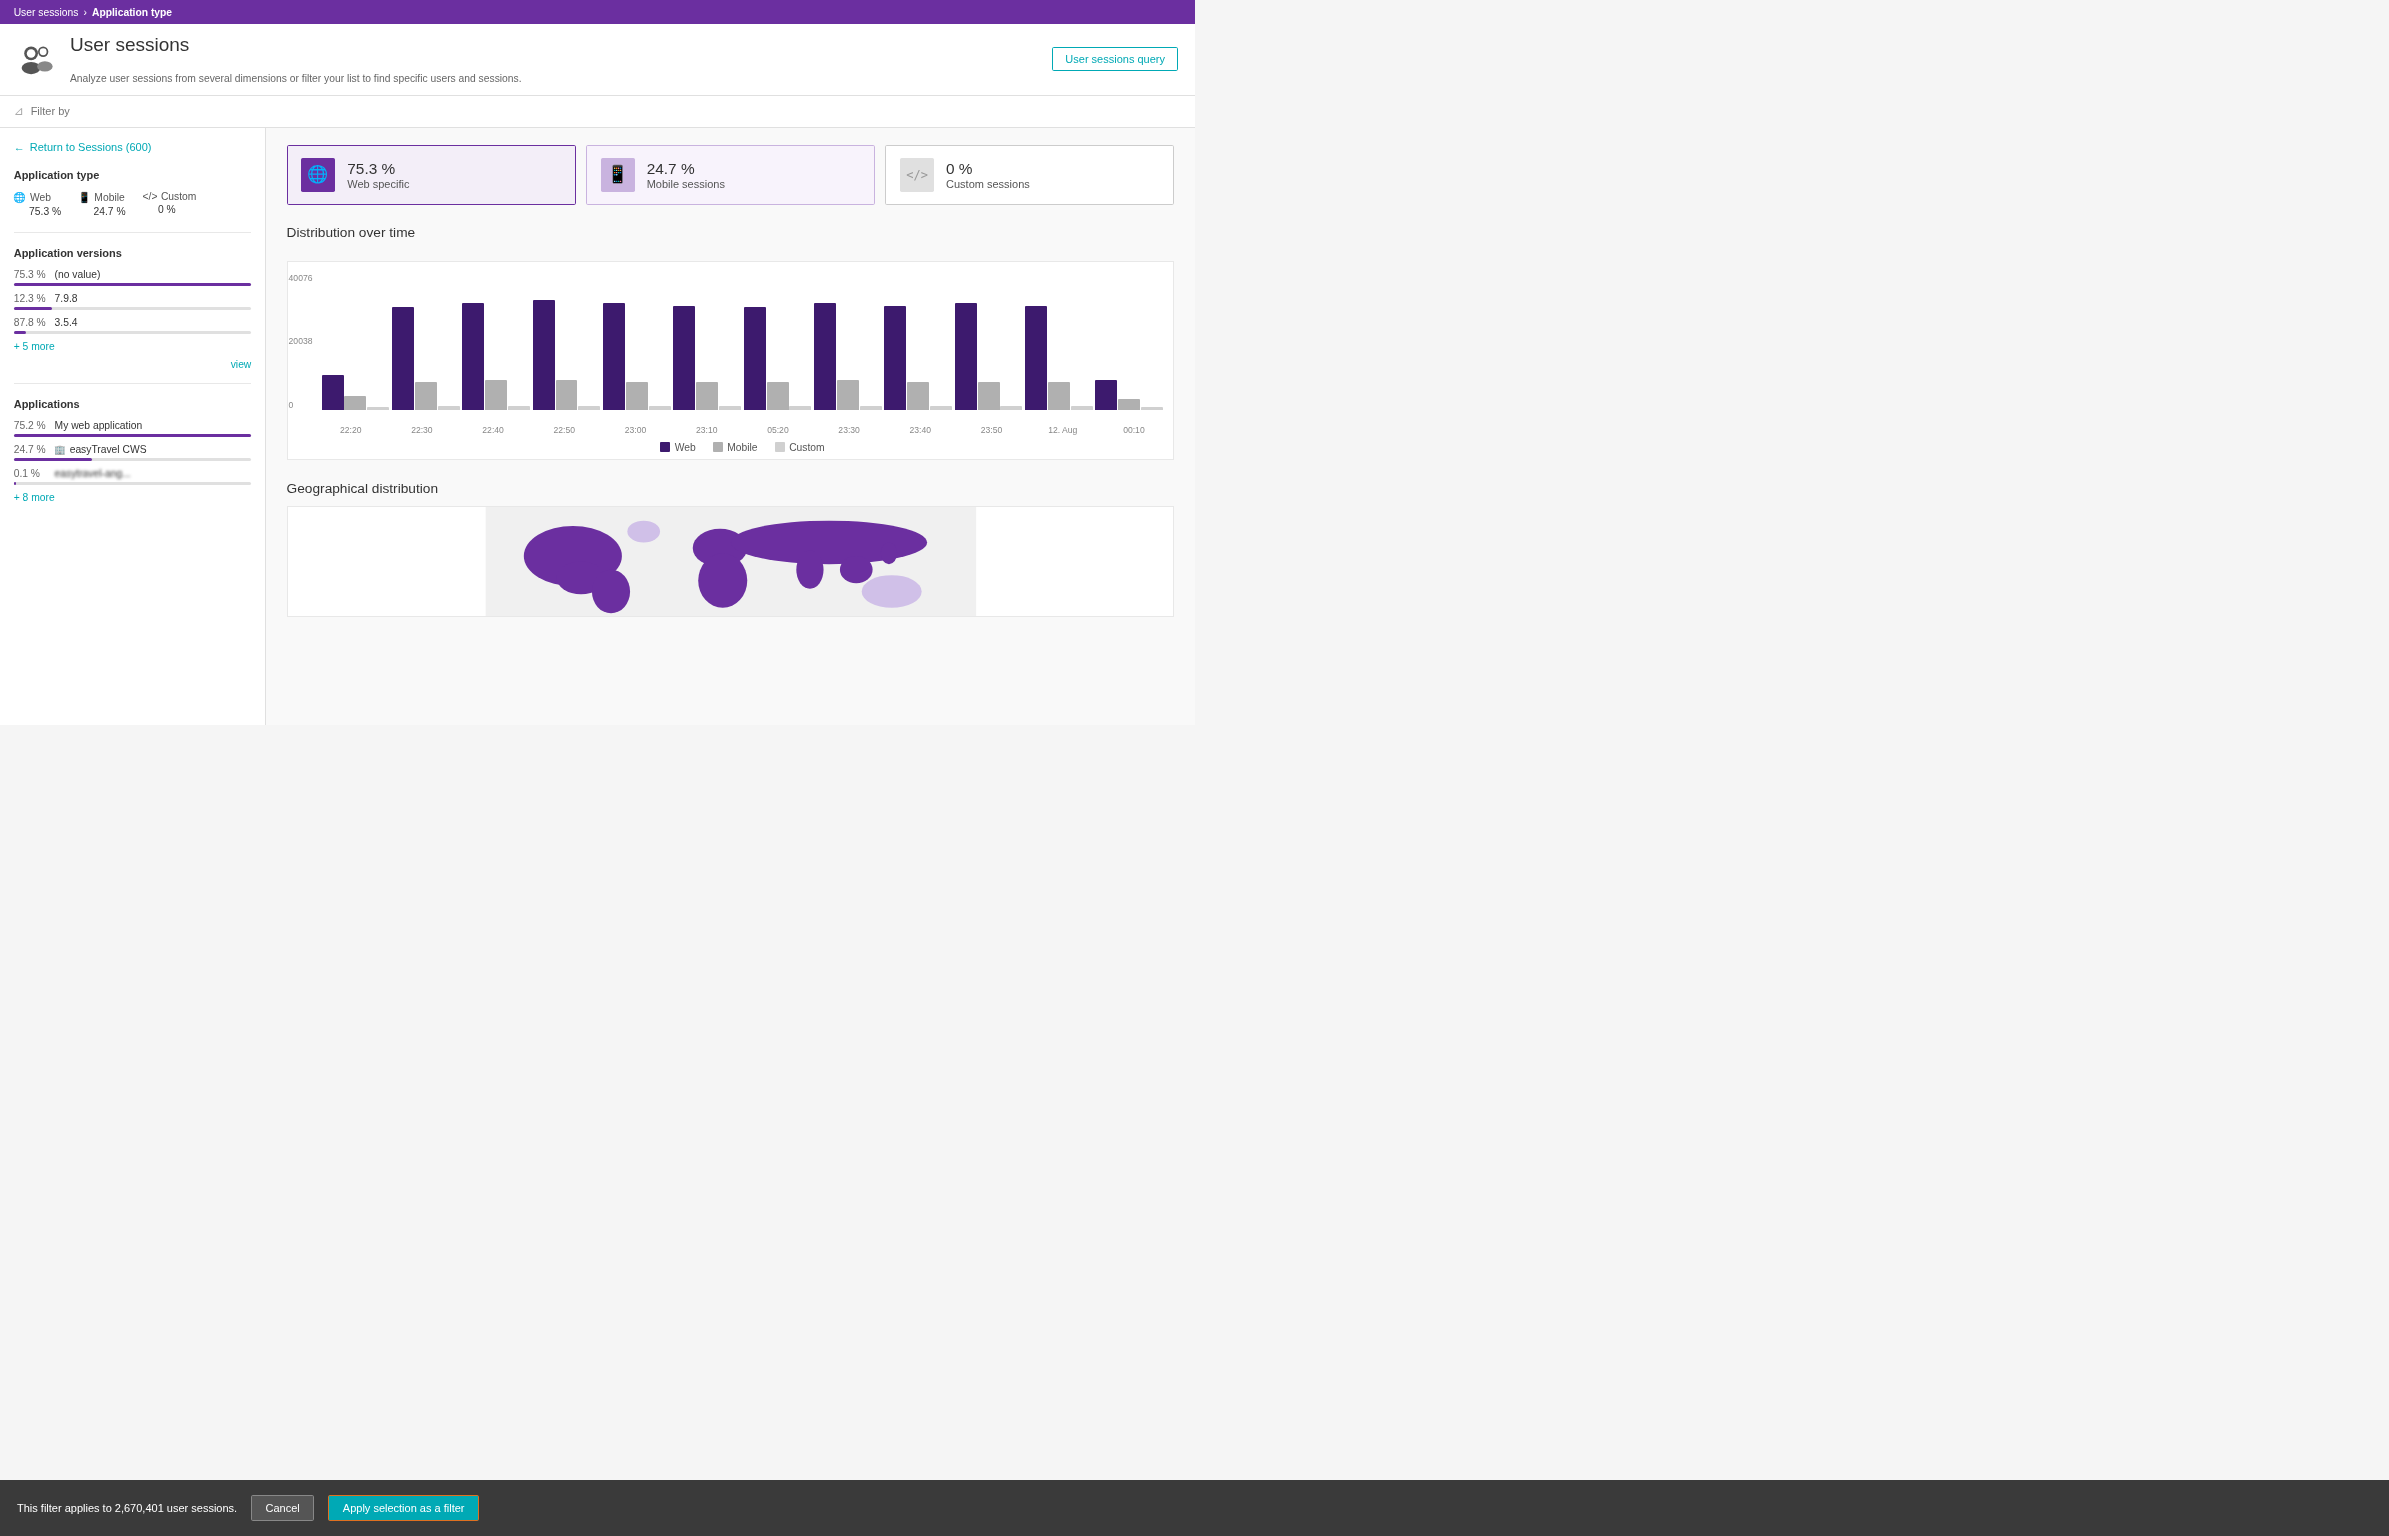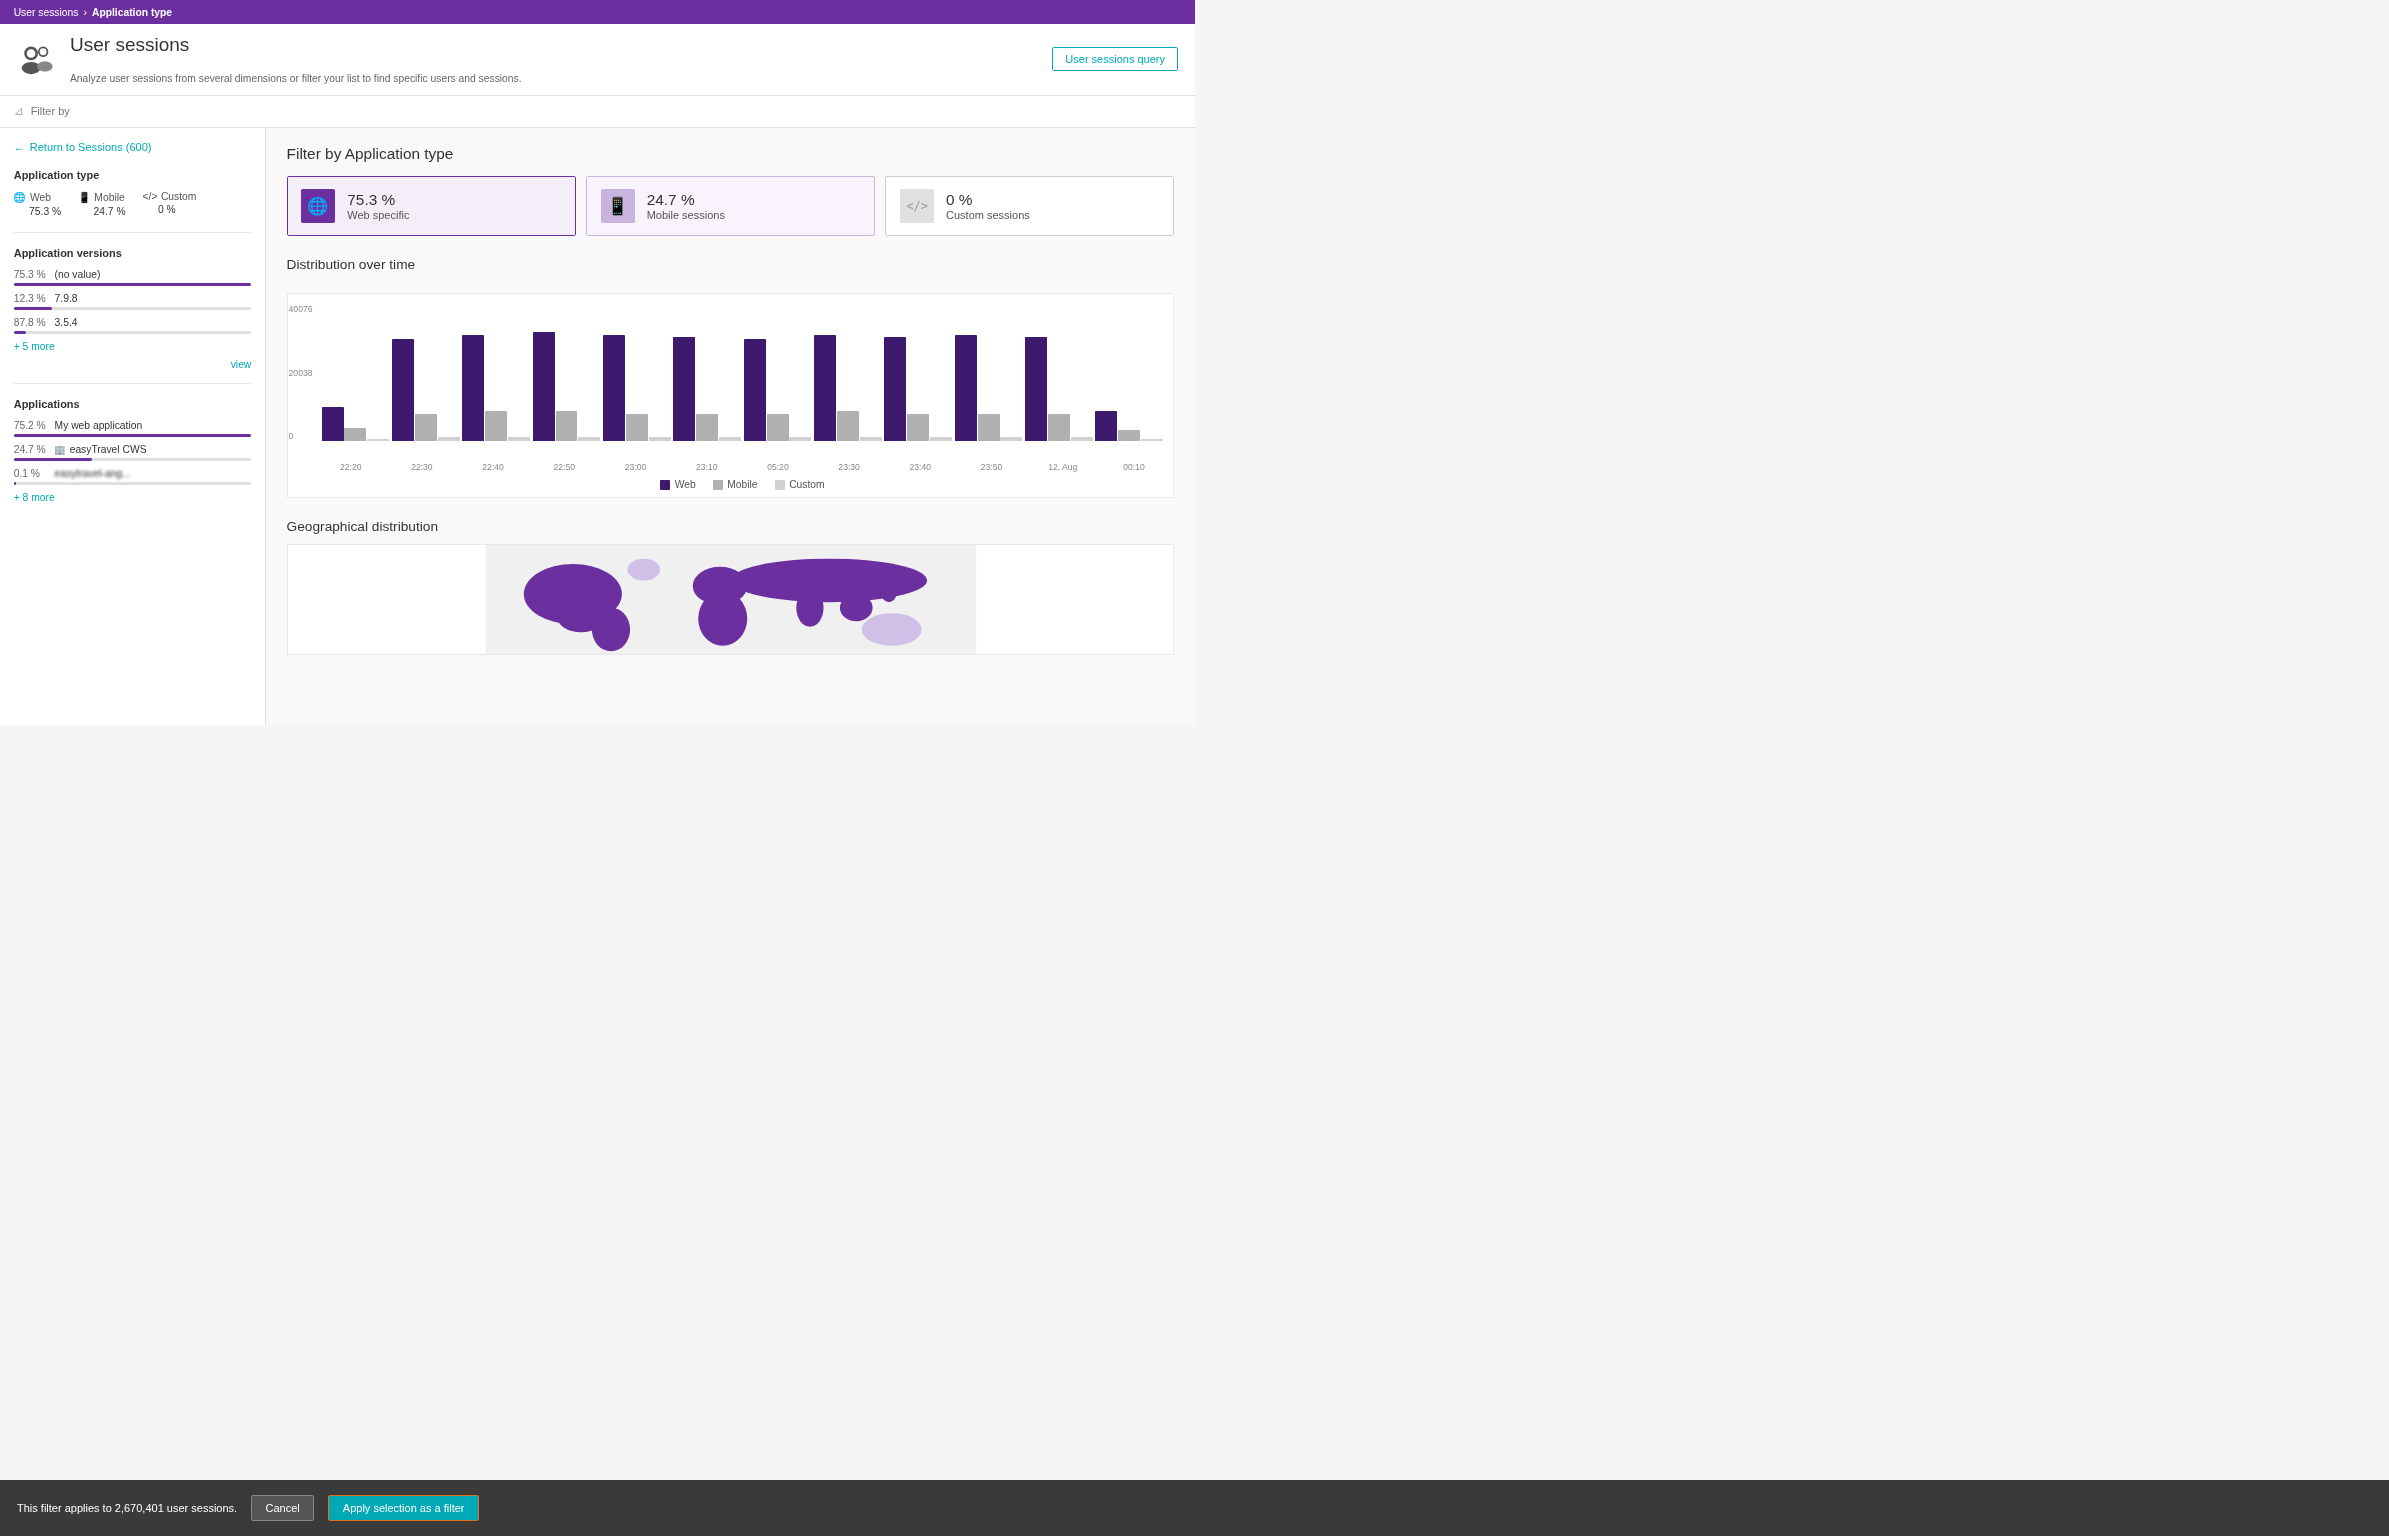--- a/index.html
+++ b/index.html
@@ -280,21 +280,21 @@
       flex: 1;
       border-radius: 0.9px 0.9px 0 0;
     }
     .bar.web { background: #3d1a6e; }
     .bar.mobile { background: #b0b0b0; }
     .bar.custom-bar { background: #d0d0d0; }
 
     .chart-x-labels {
       display: flex;
       gap: 13px;
-      margin-top: 21px;
+      margin-top: 15px;
       padding-left: 0;
     }
     .chart-x-label {
       flex: 1;
       text-align: center;
       font-size: 8.6px;
       color: #888;
     }
     .chart-legend {
       display: flex;
@@ -502,21 +502,20 @@
       </div>
       <div class="progress-bar-bg">
         <div class="progress-bar-fill" style="width:1%"></div>
       </div>
     </div>
     <div class="more-link">+ 8 more</div>
   </div>
 
   <div class="content-area">
 
-    <div class="content-section-title">Filter by Application type</div>
 
     <div class="session-cards">
       <div class="session-card selected">
         <div class="card-icon web-icon">🌐</div>
         <div class="card-text">
           <div class="pct">75.3 %</div>
           <div class="lbl">Web specific</div>
         </div>
       </div>
       <div class="session-card mobile-card">

